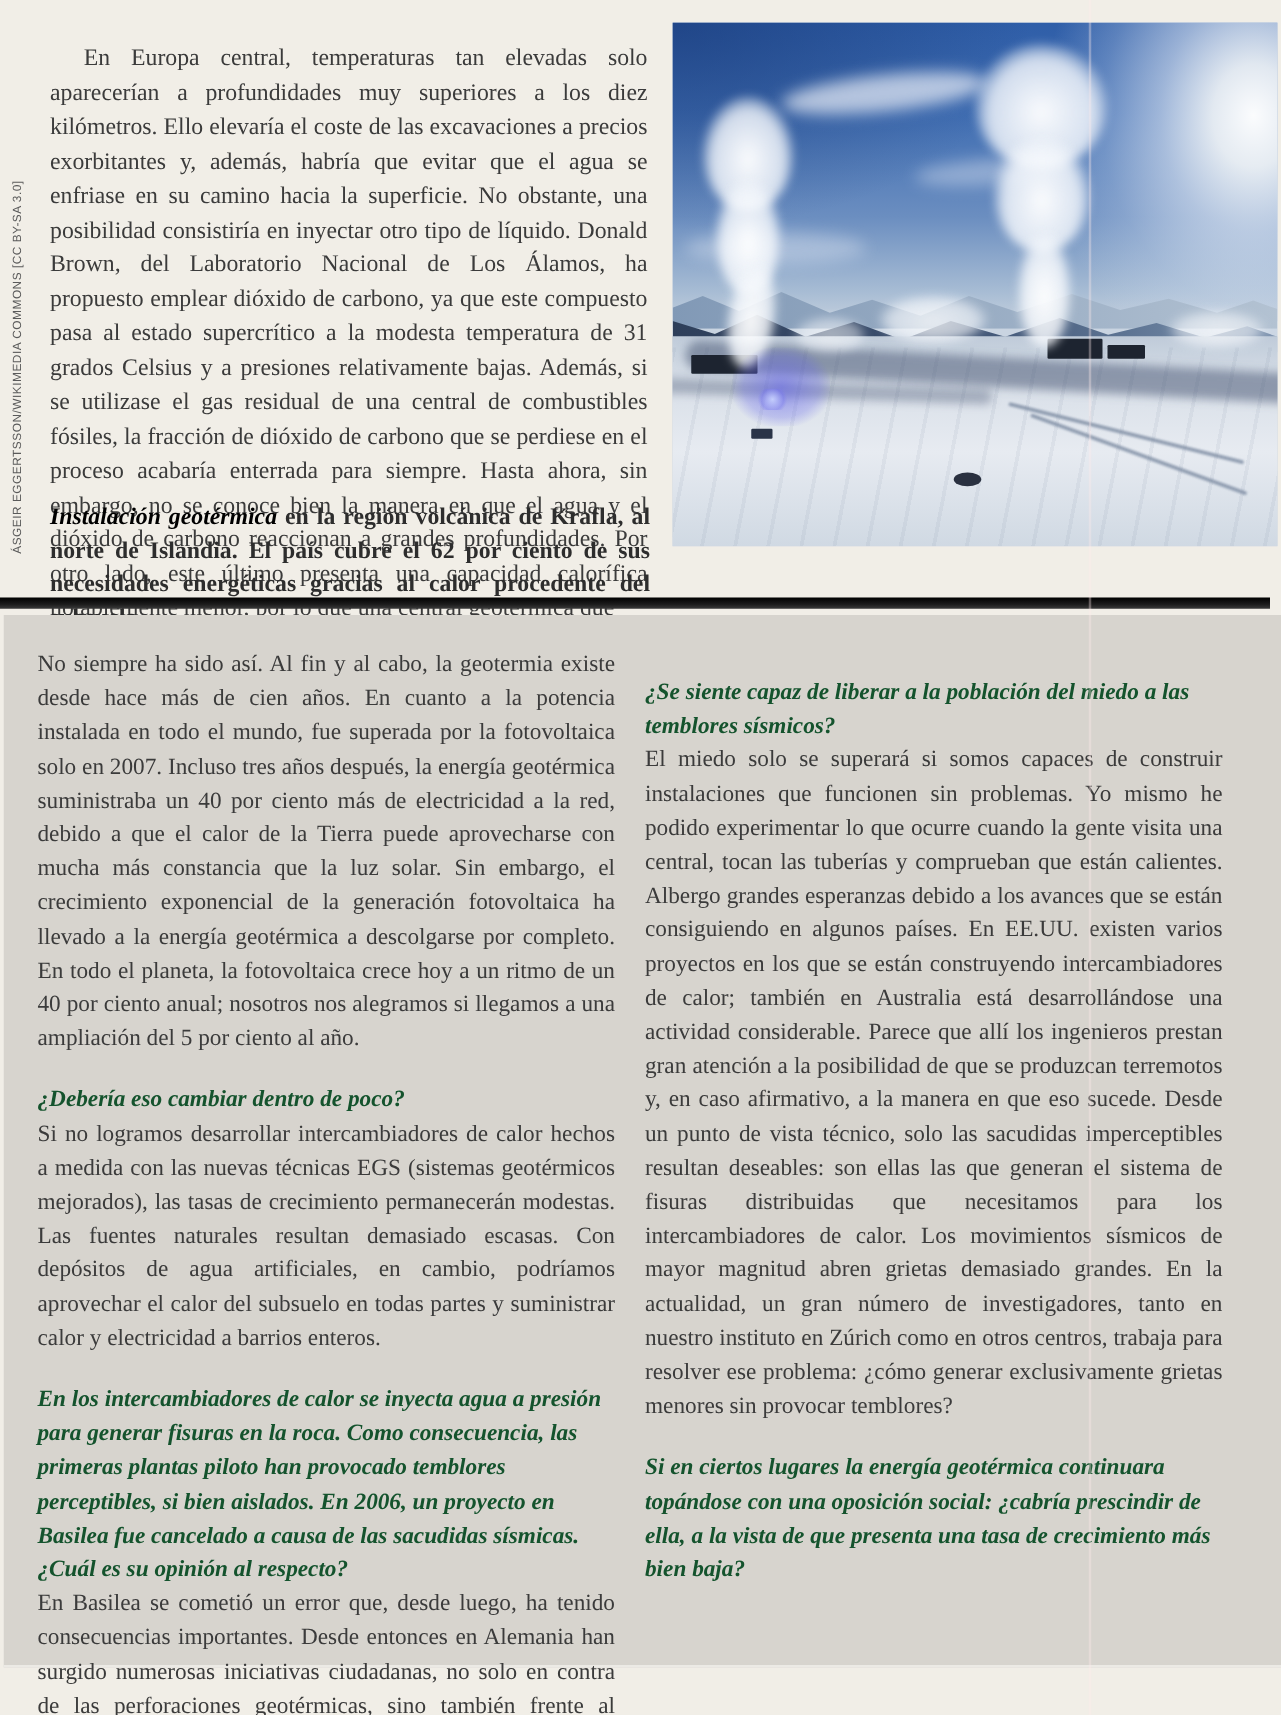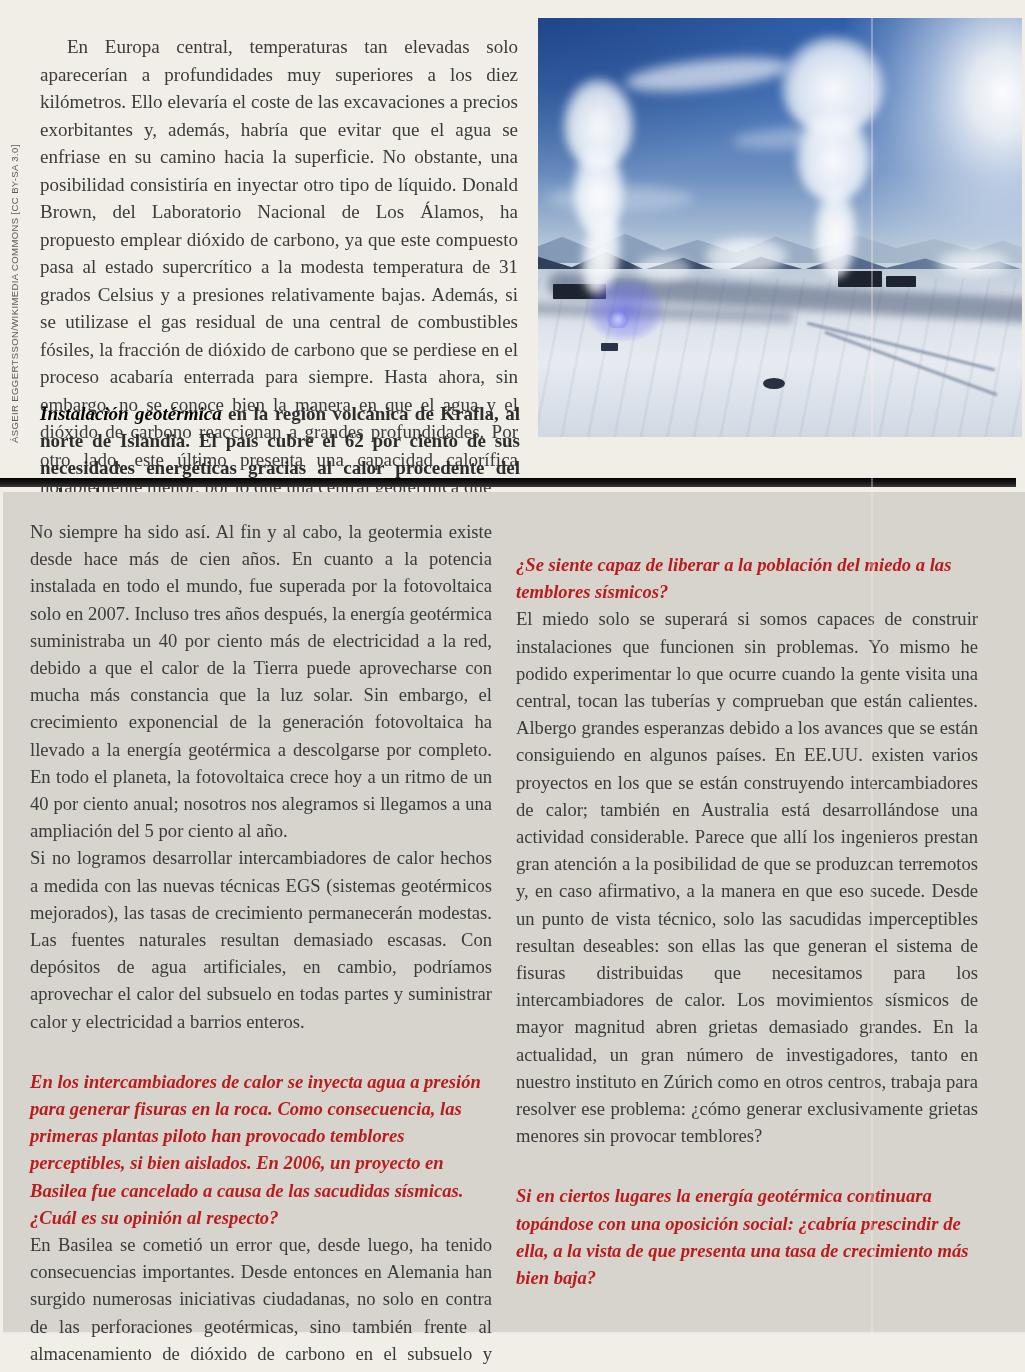--- a/index.html
+++ b/index.html
@@ -117,21 +117,21 @@
     background:#d7d4ce;border-bottom:2px solid #eceae5;padding-left:35px;
   }
   .col{
     position:absolute;top:26px;width:462px;
     font-size:18.6px;line-height:27.2px;color:#3b3b3b;text-align:justify;
   }
   .col-left{left:27px;}
   .col-right{left:513px;}
   .col p{margin:0;}
   .col p.question{
-    font-weight:bold;font-style:italic;color:#b91c1c;margin-top:33px;text-align:left;
+    font-weight:bold;font-style:italic;color:#14532d;margin-top:22px;text-align:left;
   }
   .crease{
     position:absolute;left:871px;top:0;width:2px;height:1372px;
     background:rgba(255,235,235,.35);pointer-events:none;
   }
 </style>
 </head>
 <body>
 
 <p class="top-paragraph">En Europa central, temperaturas tan elevadas solo aparecerían a profundidades muy superiores a los diez kilómetros. Ello elevaría el coste de las excavaciones a precios exorbitantes y, además, habría que evitar que el agua se enfriase en su camino hacia la superficie. No obstante, una posibilidad consistiría en inyectar otro tipo de líquido. Donald Brown, del Laboratorio Nacional de Los Álamos, ha propuesto emplear dióxido de carbono, ya que este compuesto pasa al estado supercrítico a la modesta temperatura de 31 grados Celsius y a presiones relativamente bajas. Además, si se utilizase el gas residual de una central de combustibles fósiles, la fracción de dióxido de carbono que se perdiese en el proceso acabaría enterrada para siempre. Hasta ahora, sin embargo, no se conoce bien la manera en que el agua y el dióxido de carbono reaccionan a grandes profundidades. Por otro lado, este último presenta una capacidad calorífica notablemente menor, por lo que una central geotérmica que</p>
@@ -171,20 +171,21 @@
   <div class="steam pr1"></div>
   <div class="flare"></div>
   <div class="flare2"></div>
 </div>
 
 <div class="separator-bar"></div>
 
 <div class="interview-panel">
   <div class="col col-left">
     <p class="answer">No siempre ha sido así. Al fin y al cabo, la geotermia existe desde hace más de cien años. En cuanto a la potencia instalada en todo el mundo, fue superada por la fotovoltaica solo en 2007. Incluso tres años después, la energía geotérmica suministraba un 40 por ciento más de electricidad a la red, debido a que el calor de la Tierra puede aprovecharse con mucha más constancia que la luz solar. Sin embargo, el crecimiento exponencial de la generación fotovoltaica ha llevado a la energía geotérmica a descolgarse por completo. En todo el planeta, la fotovoltaica crece hoy a un ritmo de un 40 por ciento anual; nosotros nos alegramos si llegamos a una ampliación del 5 por ciento al año.</p>
+    <p class="question">¿Debería eso cambiar dentro de poco?</p>
     <p class="answer">Si no logramos desarrollar intercambiadores de calor hechos a medida con las nuevas técnicas EGS (sistemas geotérmicos mejorados), las tasas de crecimiento permanecerán modestas. Las fuentes naturales resultan demasiado escasas. Con depósitos de agua artificiales, en cambio, podríamos aprovechar el calor del subsuelo en todas partes y suministrar calor y electricidad a barrios enteros.</p>
     <p class="question">En los intercambiadores de calor se inyecta agua a presión para generar fisuras en la roca. Como consecuencia, las primeras plantas piloto han provocado temblores perceptibles, si bien aislados. En 2006, un proyecto en Basilea fue cancelado a causa de las sacudidas sísmicas. ¿Cuál es su opinión al respecto?</p>
     <p class="answer">En Basilea se cometió un error que, desde luego, ha tenido consecuencias importantes. Desde entonces en Alemania han surgido numerosas iniciativas ciudadanas, no solo en contra de las perforaciones geotérmicas, sino también frente al almacenamiento de dióxido de carbono en el subsuelo y contra la fracturación del terreno para extraer gas, que también puede causar sacudidas. En Suiza, en cambio, la energía geotérmica ha superado protestas semejantes como consecuencia de un tratamiento público correcto. En San Galo se celebró un</p>
   </div>
   <div class="col col-right">
     <p class="question">¿Se siente capaz de liberar a la población del miedo a las temblores sísmicos?</p>
     <p class="answer">El miedo solo se superará si somos capaces de construir instalaciones que funcionen sin problemas. Yo mismo he podido experimentar lo que ocurre cuando la gente visita una central, tocan las tuberías y comprueban que están calientes. Albergo grandes esperanzas debido a los avances que se están consiguiendo en algunos países. En EE.UU. existen varios proyectos en los que se están construyendo intercambiadores de calor; también en Australia está desarrollándose una actividad considerable. Parece que allí los ingenieros prestan gran atención a la posibilidad de que se produzcan terremotos y, en caso afirmativo, a la manera en que eso sucede. Desde un punto de vista técnico, solo las sacudidas imperceptibles resultan deseables: son ellas las que generan el sistema de fisuras distribuidas que necesitamos para los intercambiadores de calor. Los movimientos sísmicos de mayor magnitud abren grietas demasiado grandes. En la actualidad, un gran número de investigadores, tanto en nuestro instituto en Zúrich como en otros centros, trabaja para resolver ese problema: ¿cómo generar exclusivamente grietas menores sin provocar temblores?</p>
     <p class="question">Si en ciertos lugares la energía geotérmica continuara topándose con una oposición social: ¿cabría prescindir de ella, a la vista de que presenta una tasa de crecimiento más bien baja?</p>
 
   </div>

